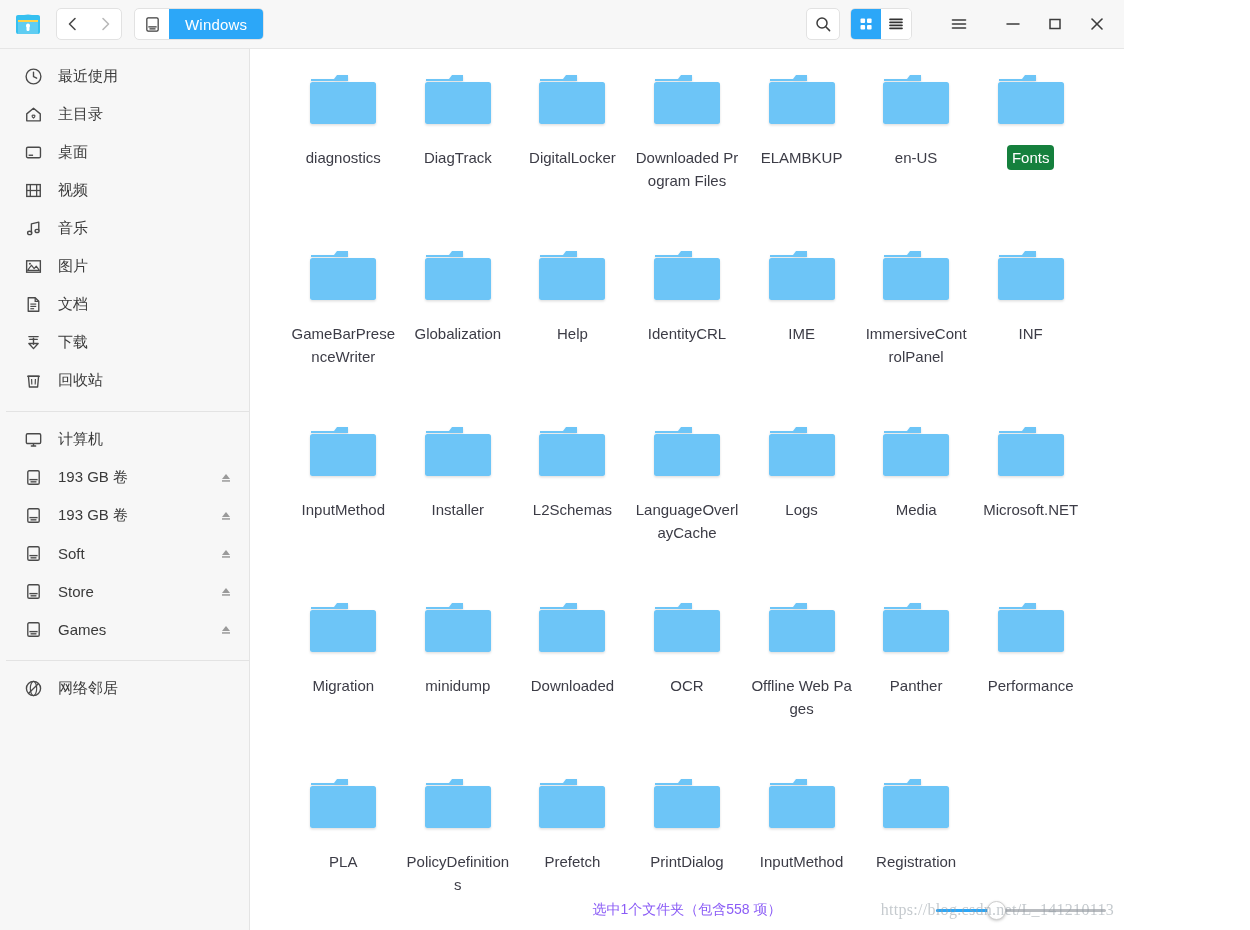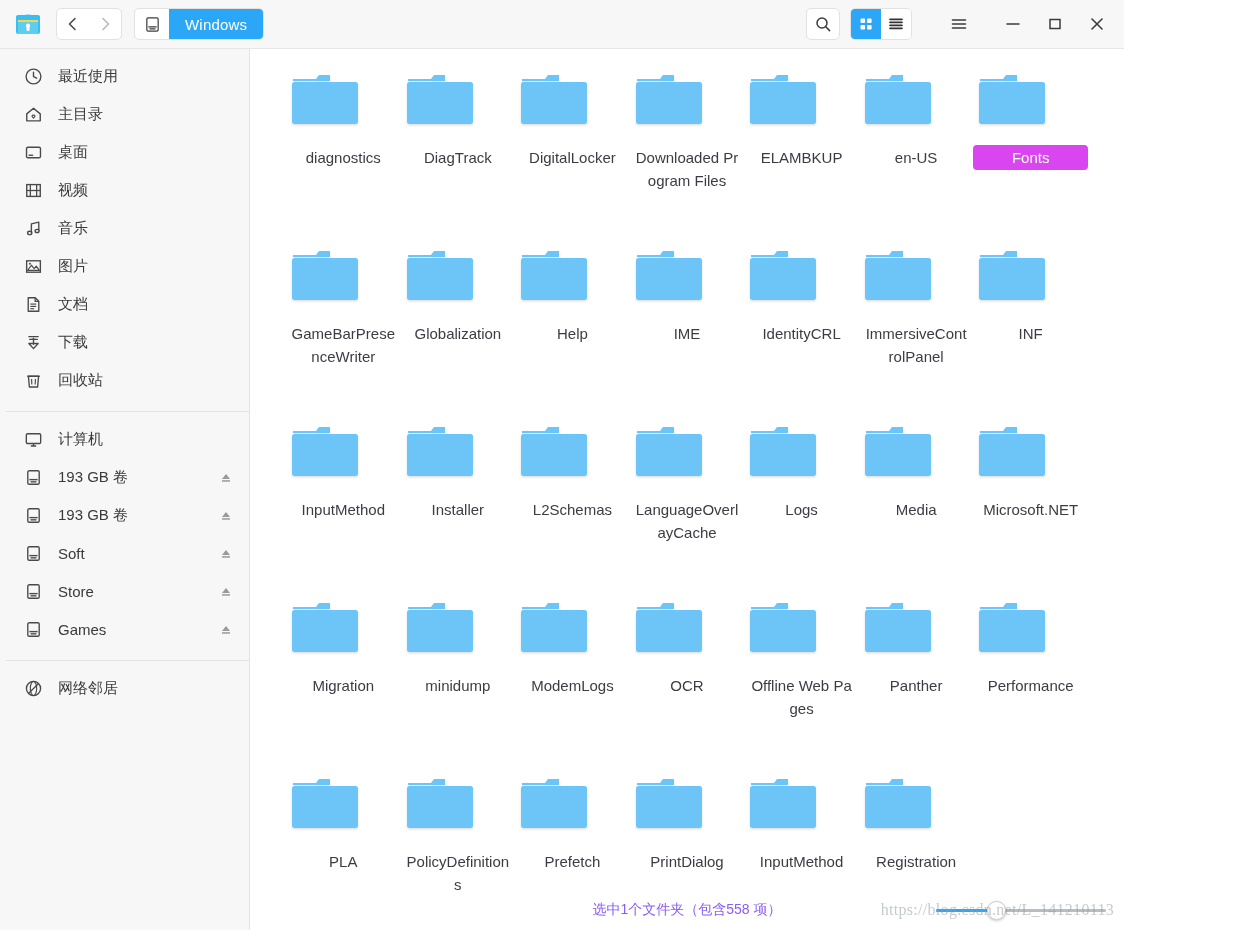--- a/index.html
+++ b/index.html
@@ -180,20 +180,21 @@
     display: grid;
     grid-template-columns: repeat(7, 1fr);
     grid-auto-rows: 176px;
     padding: 14px 36px 0 36px;
     align-content: start;
     overflow: hidden;
   }
   .item {
     display: flex;
     flex-direction: column;
+    align-items: center;
     padding-top: 8px;
     cursor: pointer;
     border-radius: 6px;
   }
   .folder {
     width: 78px; height: 62px;
     position: relative;
     margin-bottom: 12px;
     flex: 0 0 auto;
   }
@@ -201,21 +202,21 @@
     font-size: 15px;
     color: #3c3c46;
     text-align: center;
     line-height: 23px;
     max-width: 118px;
     word-break: break-all;
     padding: 1px 5px;
     border-radius: 4px;
   }
   .item.selected .item-label {
-    background: #d946ef;
+    background: #15803d;
     color: #ffffff;
   }
 
   
   .statusbar {
     height: 40px;
     min-height: 40px;
     display: flex;
     align-items: center;
     justify-content: center;
@@ -737,50 +738,50 @@
     <path d="M7 8 H30 L33 4 H44 L44 10 H7 Z" fill="#6dc5f7"></path>
     <rect x="6" y="11" width="66" height="42" rx="2.5" fill="#6dc5f7"></rect>
   </g>
 </svg></div>
             <div class="item-label">Help</div>
           </div>
           <div class="item">
             <div class="folder">
 <svg width="78" height="62" viewBox="0 0 78 62">
   <defs>
+    <filter id="fsh10" x="-20%" y="-20%" width="140%" height="150%">
+      <feDropShadow dx="0" dy="1.4" stdDeviation="1.3" flood-color="#000" flood-opacity="0.13"></feDropShadow>
+    </filter>
+  </defs>
+  <g filter="url(#fsh10)">
+    <path d="M7 8 H30 L33 4 H44 L44 10 H7 Z" fill="#6dc5f7"></path>
+    <rect x="6" y="11" width="66" height="42" rx="2.5" fill="#6dc5f7"></rect>
+  </g>
+</svg></div>
+            <div class="item-label">IdentityCRL</div>
+          </div>
+          <div class="item">
+            <div class="folder">
+<svg width="78" height="62" viewBox="0 0 78 62">
+  <defs>
     <filter id="fsh11" x="-20%" y="-20%" width="140%" height="150%">
       <feDropShadow dx="0" dy="1.4" stdDeviation="1.3" flood-color="#000" flood-opacity="0.13"></feDropShadow>
     </filter>
   </defs>
   <g filter="url(#fsh11)">
     <path d="M7 8 H30 L33 4 H44 L44 10 H7 Z" fill="#6dc5f7"></path>
     <rect x="6" y="11" width="66" height="42" rx="2.5" fill="#6dc5f7"></rect>
   </g>
 </svg></div>
             <div class="item-label">IME</div>
           </div>
           <div class="item">
             <div class="folder">
 <svg width="78" height="62" viewBox="0 0 78 62">
   <defs>
-    <filter id="fsh10" x="-20%" y="-20%" width="140%" height="150%">
-      <feDropShadow dx="0" dy="1.4" stdDeviation="1.3" flood-color="#000" flood-opacity="0.13"></feDropShadow>
-    </filter>
-  </defs>
-  <g filter="url(#fsh10)">
-    <path d="M7 8 H30 L33 4 H44 L44 10 H7 Z" fill="#6dc5f7"></path>
-    <rect x="6" y="11" width="66" height="42" rx="2.5" fill="#6dc5f7"></rect>
-  </g>
-</svg></div>
-            <div class="item-label">IdentityCRL</div>
-          </div>
-          <div class="item">
-            <div class="folder">
-<svg width="78" height="62" viewBox="0 0 78 62">
-  <defs>
     <filter id="fsh12" x="-20%" y="-20%" width="140%" height="150%">
       <feDropShadow dx="0" dy="1.4" stdDeviation="1.3" flood-color="#000" flood-opacity="0.13"></feDropShadow>
     </filter>
   </defs>
   <g filter="url(#fsh12)">
     <path d="M7 8 H30 L33 4 H44 L44 10 H7 Z" fill="#6dc5f7"></path>
     <rect x="6" y="11" width="66" height="42" rx="2.5" fill="#6dc5f7"></rect>
   </g>
 </svg></div>
             <div class="item-label">ImmersiveControlPanel</div>
@@ -941,21 +942,21 @@
   <defs>
     <filter id="fsh24" x="-20%" y="-20%" width="140%" height="150%">
       <feDropShadow dx="0" dy="1.4" stdDeviation="1.3" flood-color="#000" flood-opacity="0.13"></feDropShadow>
     </filter>
   </defs>
   <g filter="url(#fsh24)">
     <path d="M7 8 H30 L33 4 H44 L44 10 H7 Z" fill="#6dc5f7"></path>
     <rect x="6" y="11" width="66" height="42" rx="2.5" fill="#6dc5f7"></rect>
   </g>
 </svg></div>
-            <div class="item-label">ModemLogs</div>
+            <div class="item-label">Downloaded</div>
           </div>
           <div class="item">
             <div class="folder">
 <svg width="78" height="62" viewBox="0 0 78 62">
   <defs>
     <filter id="fsh25" x="-20%" y="-20%" width="140%" height="150%">
       <feDropShadow dx="0" dy="1.4" stdDeviation="1.3" flood-color="#000" flood-opacity="0.13"></feDropShadow>
     </filter>
   </defs>
   <g filter="url(#fsh25)">

